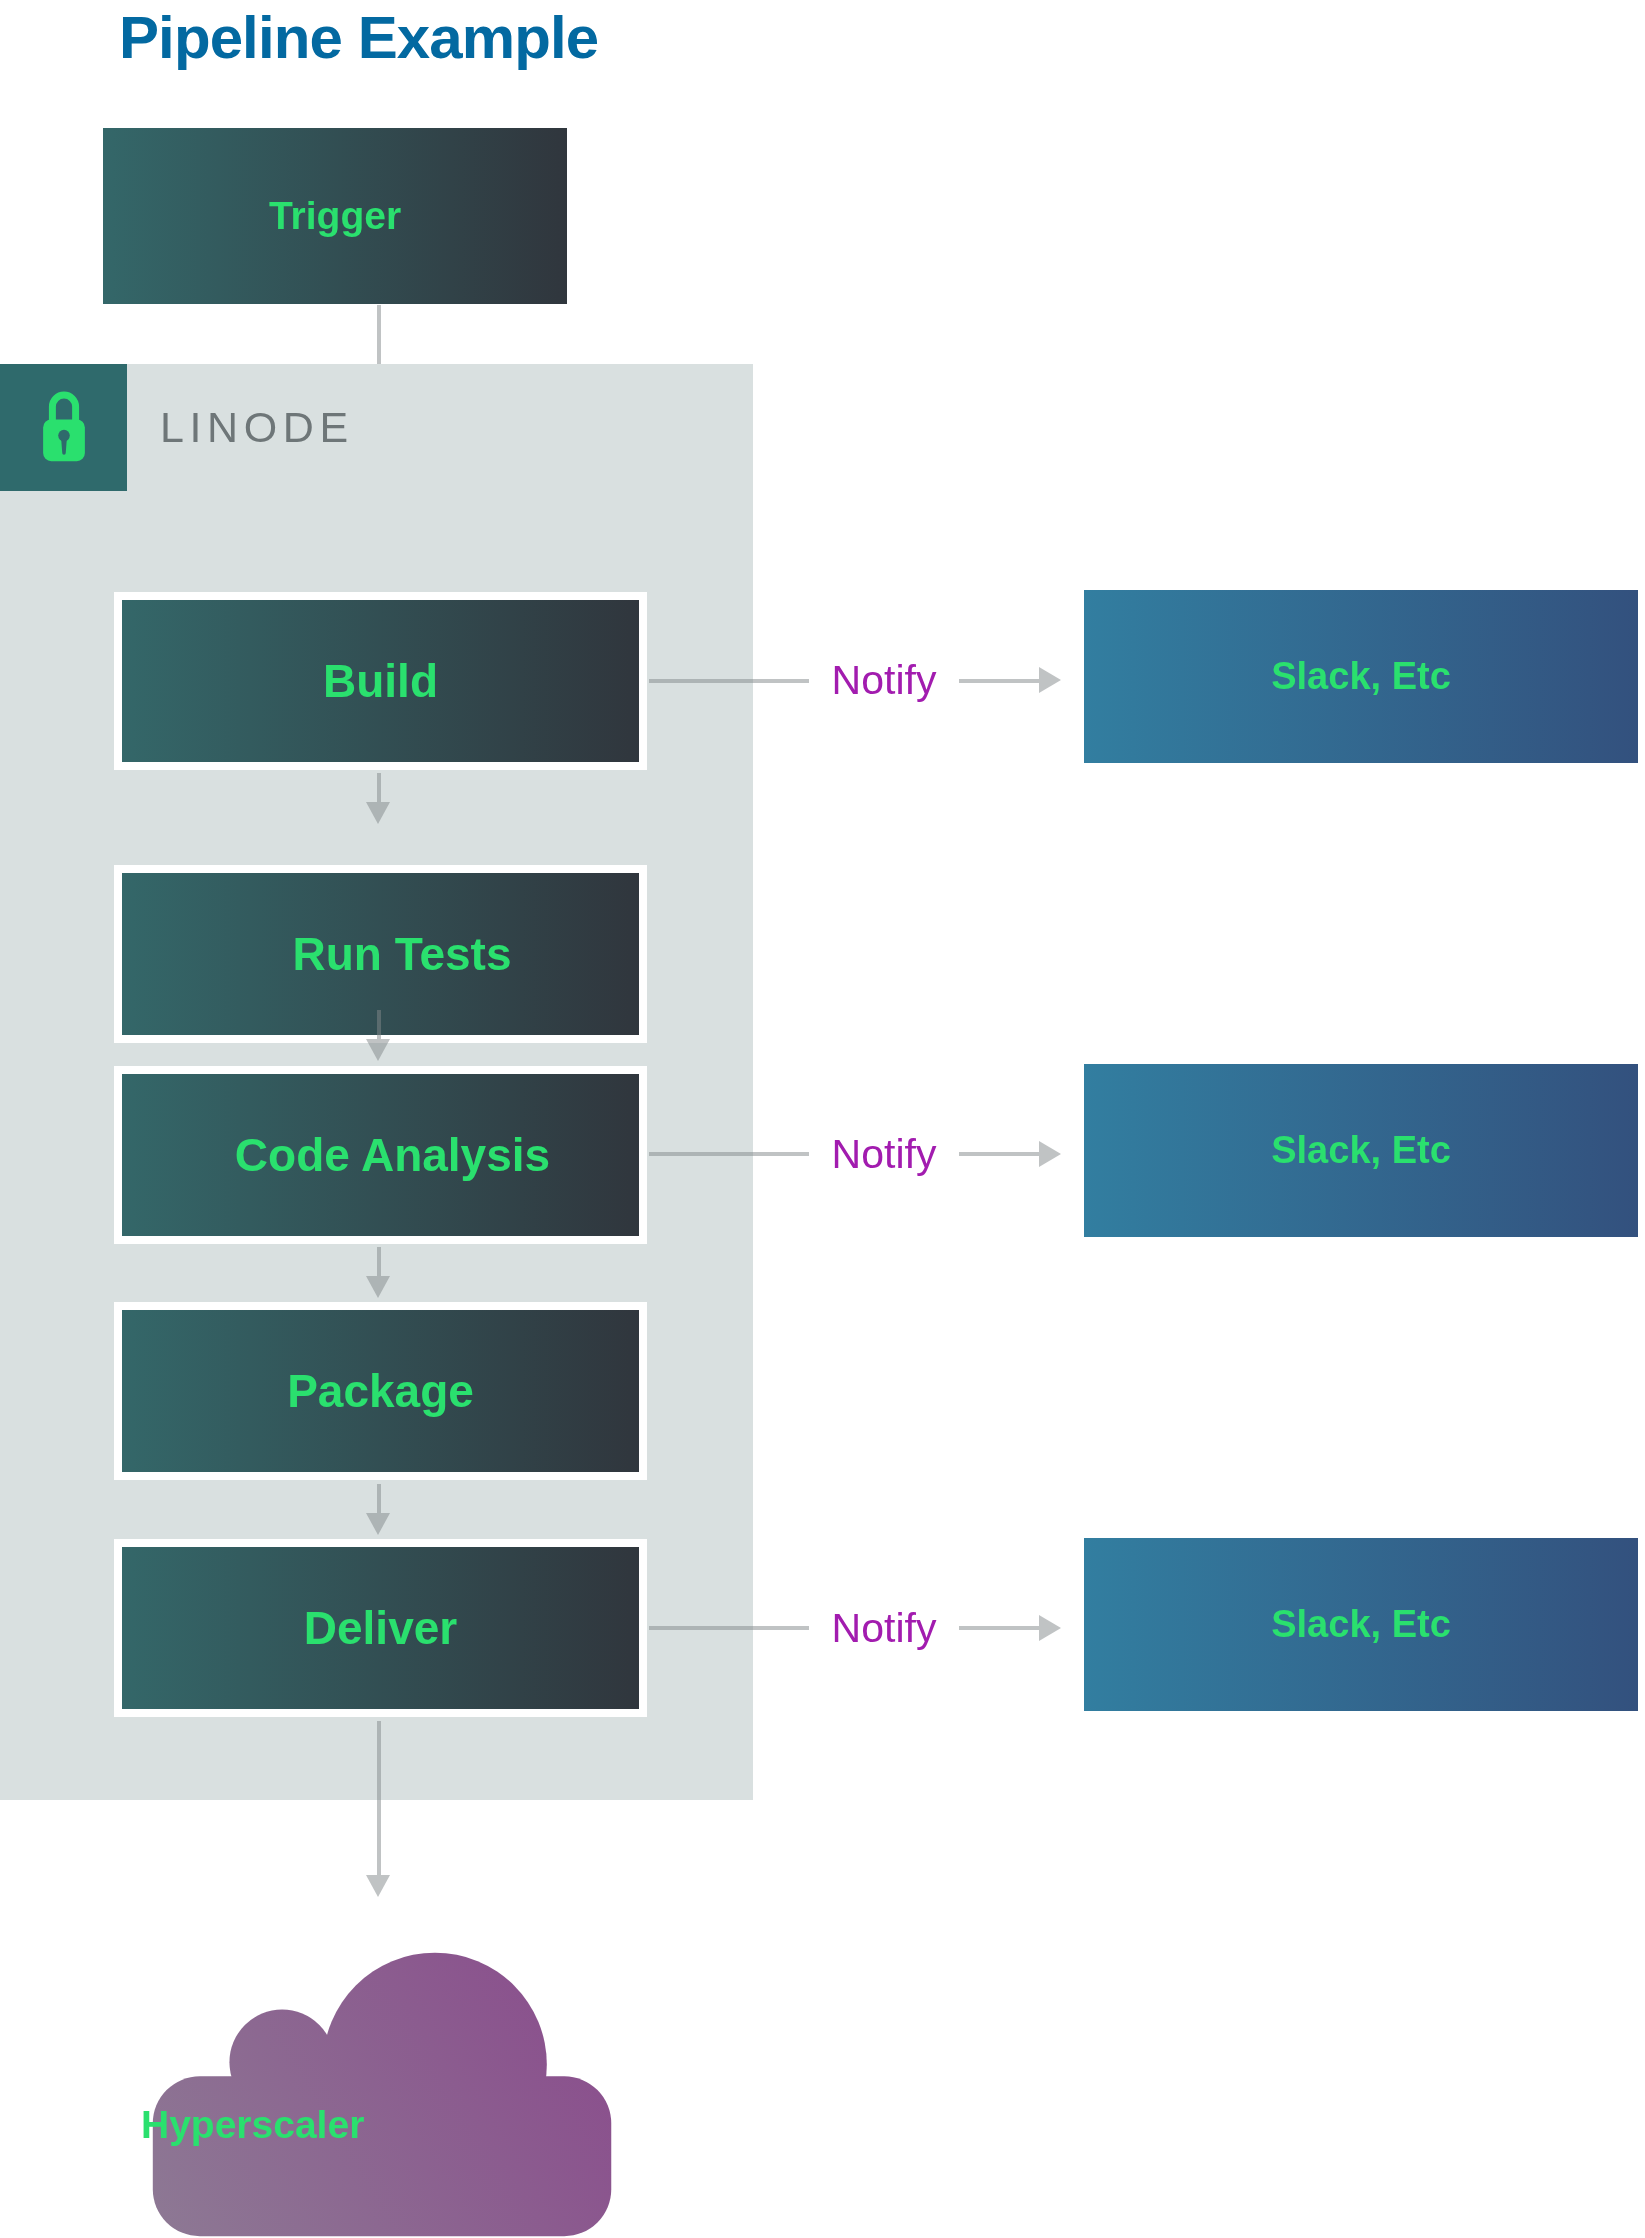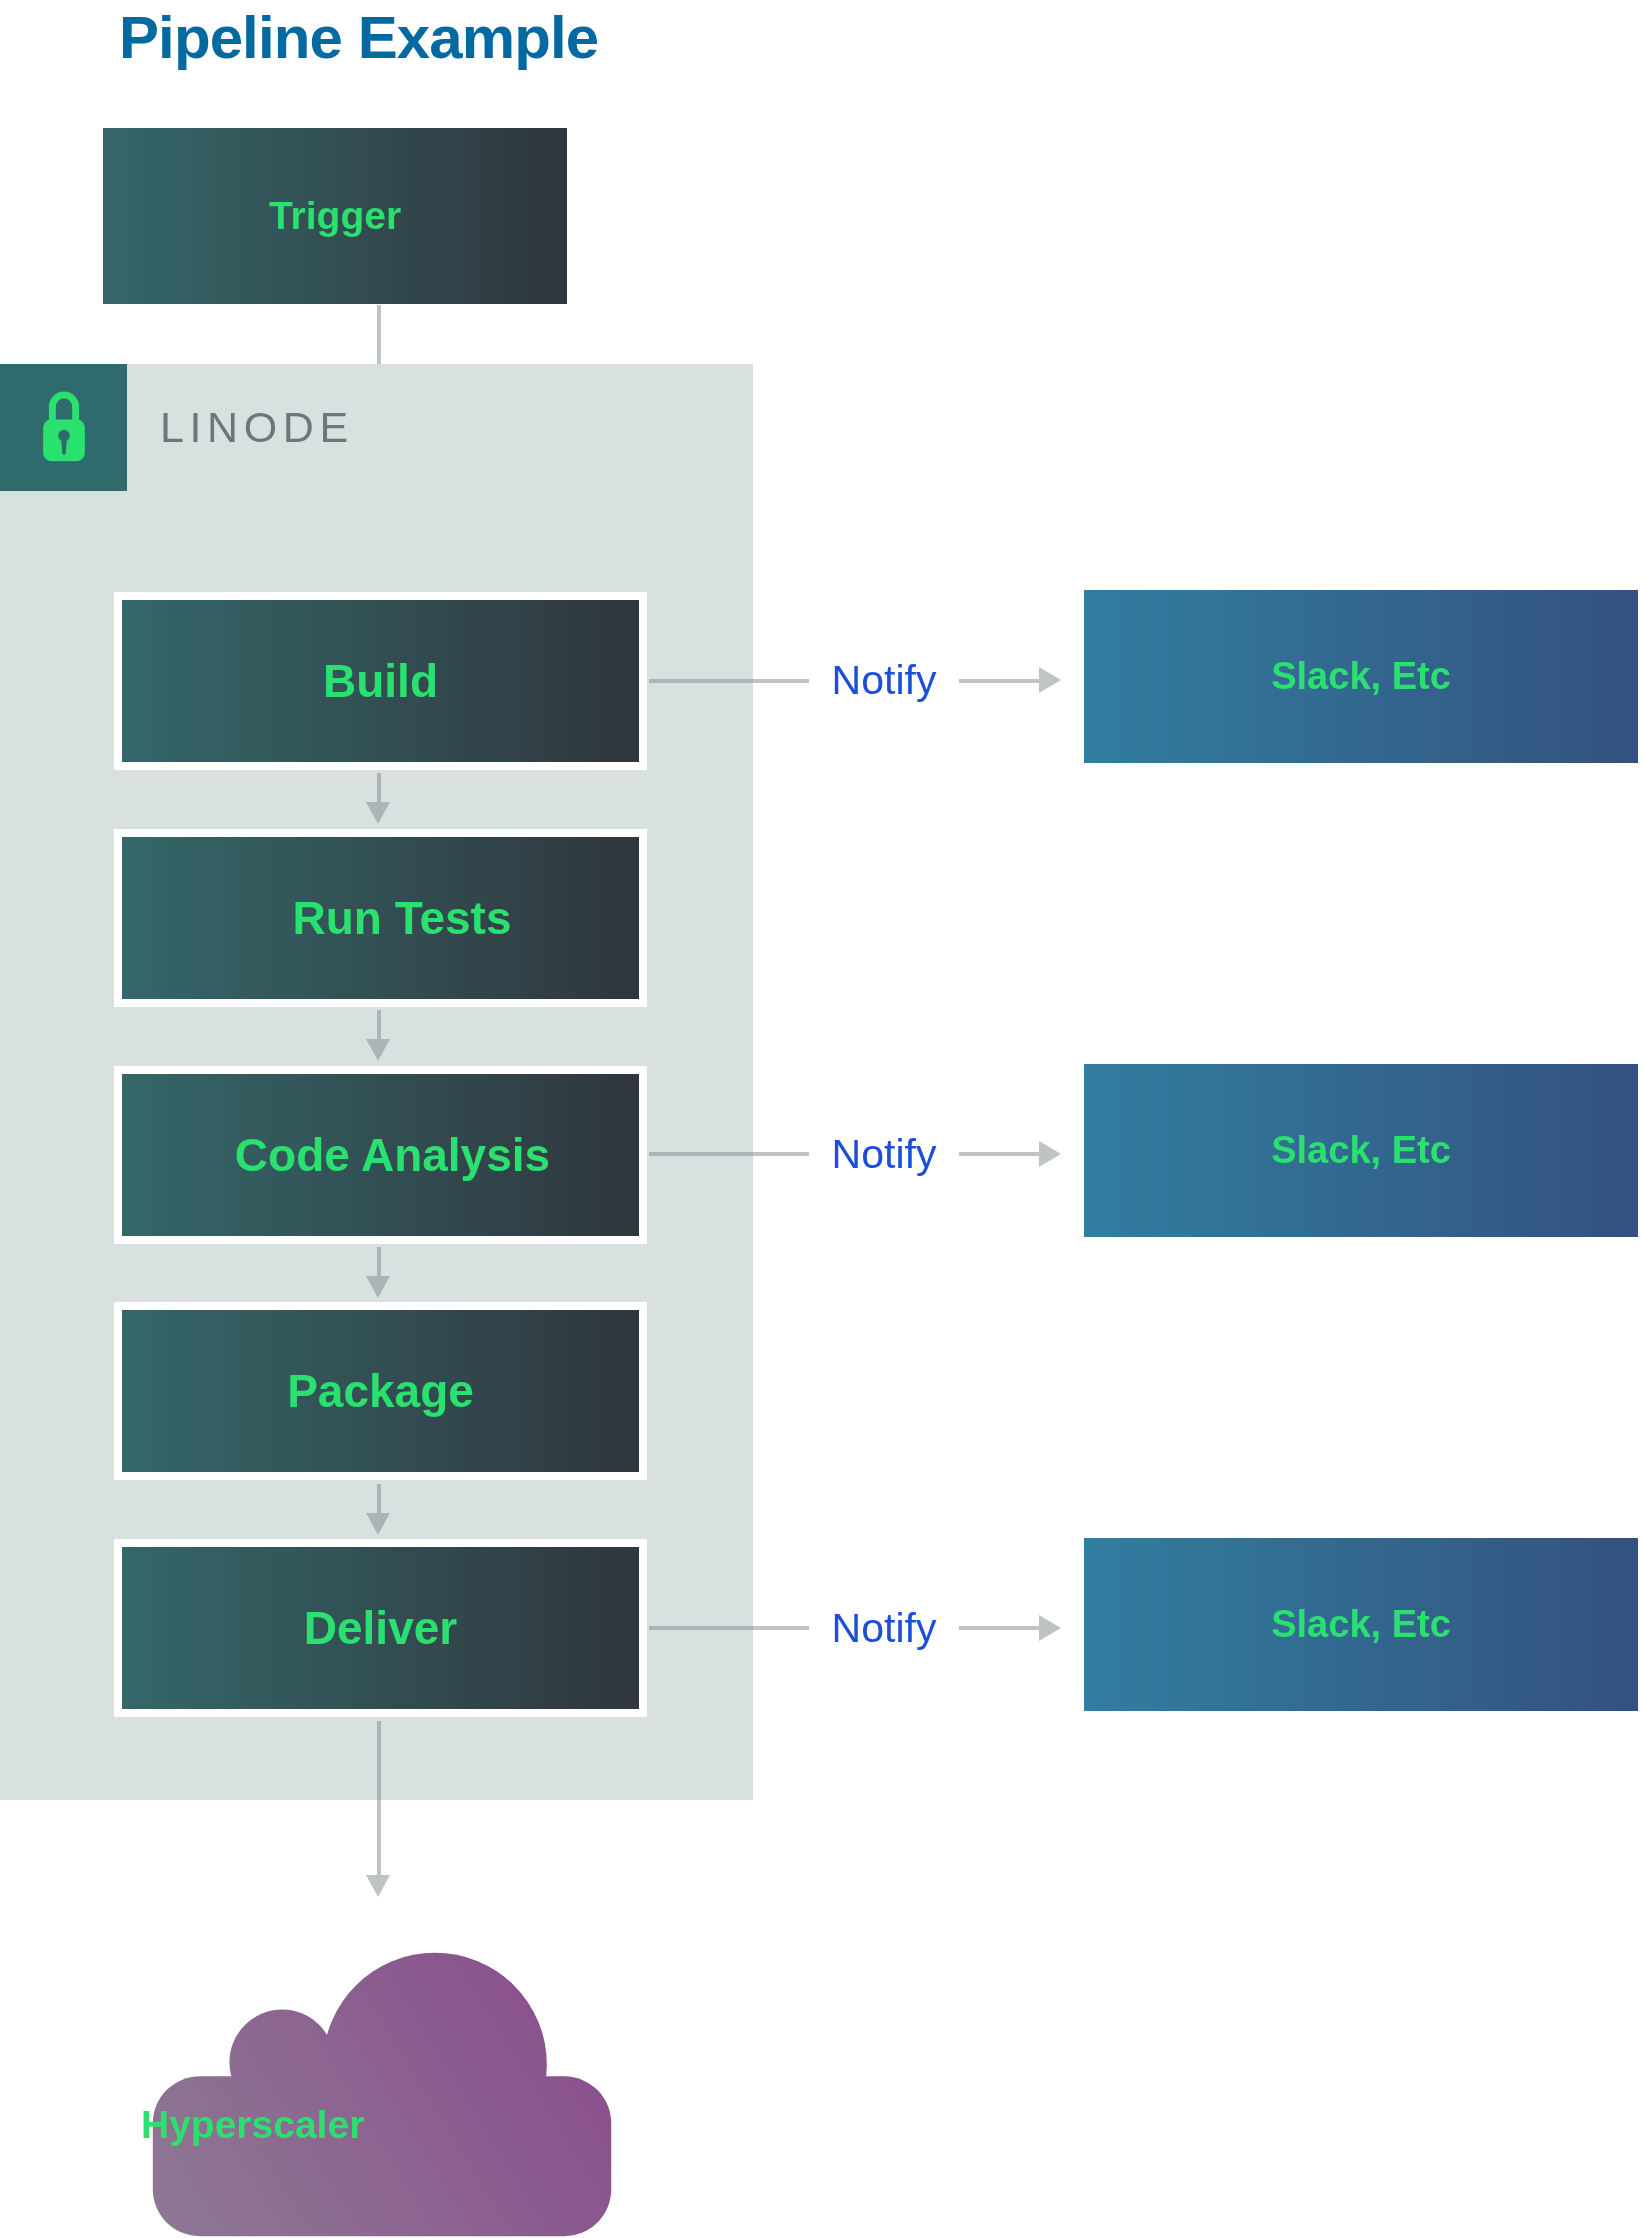--- a/index.html
+++ b/index.html
@@ -57,21 +57,21 @@
     width:464px; height:176px;
     font-size:39px;
   }
   .stage{
     left:114px;
     width:533px; height:178px;
     border:8.5px solid #ffffff;
     box-sizing:border-box;
   }
   .stage-0{top:592px;}
-  .stage-1{top:829px;padding-left:43px;}
+  .stage-1{top:865px;padding-left:43px;}
   .stage-2{top:1066px;padding-left:24px;}
   .stage-3{top:1302px;}
   .stage-4{top:1539px;}
   
   .target{
     position:absolute;
     left:1084px;
     width:554px; height:173px;
     display:flex; align-items:center; justify-content:center;
     background:linear-gradient(to right,#327ea0,#33517e);
@@ -107,21 +107,21 @@
     border-bottom:13px solid transparent;
     border-left:22.6px solid rgba(130,135,137,0.5);
   }
   .notify-label{
     position:absolute;
     left:804px;
     width:160px; height:56px;
     display:flex; align-items:center; justify-content:center;
     font-size:41px;
     font-weight:300;
-    color:#1d4ed8;
+    color:#a21caf;
   }
   .notify-0{top:652px;}
   .notify-1{top:1126px;}
   .notify-2{top:1600px;}
   
   .cloud-wrap{
     position:absolute;
     left:141px; top:1947px;
     width:475px; height:292px;
   }

